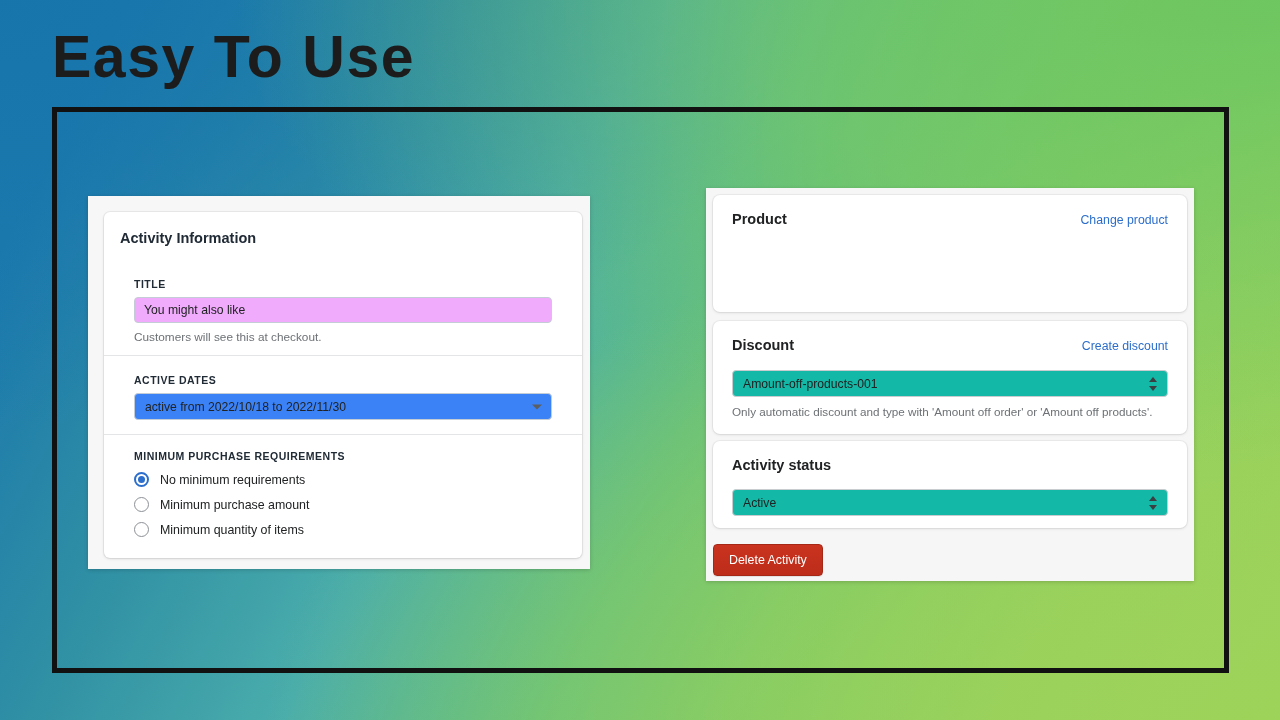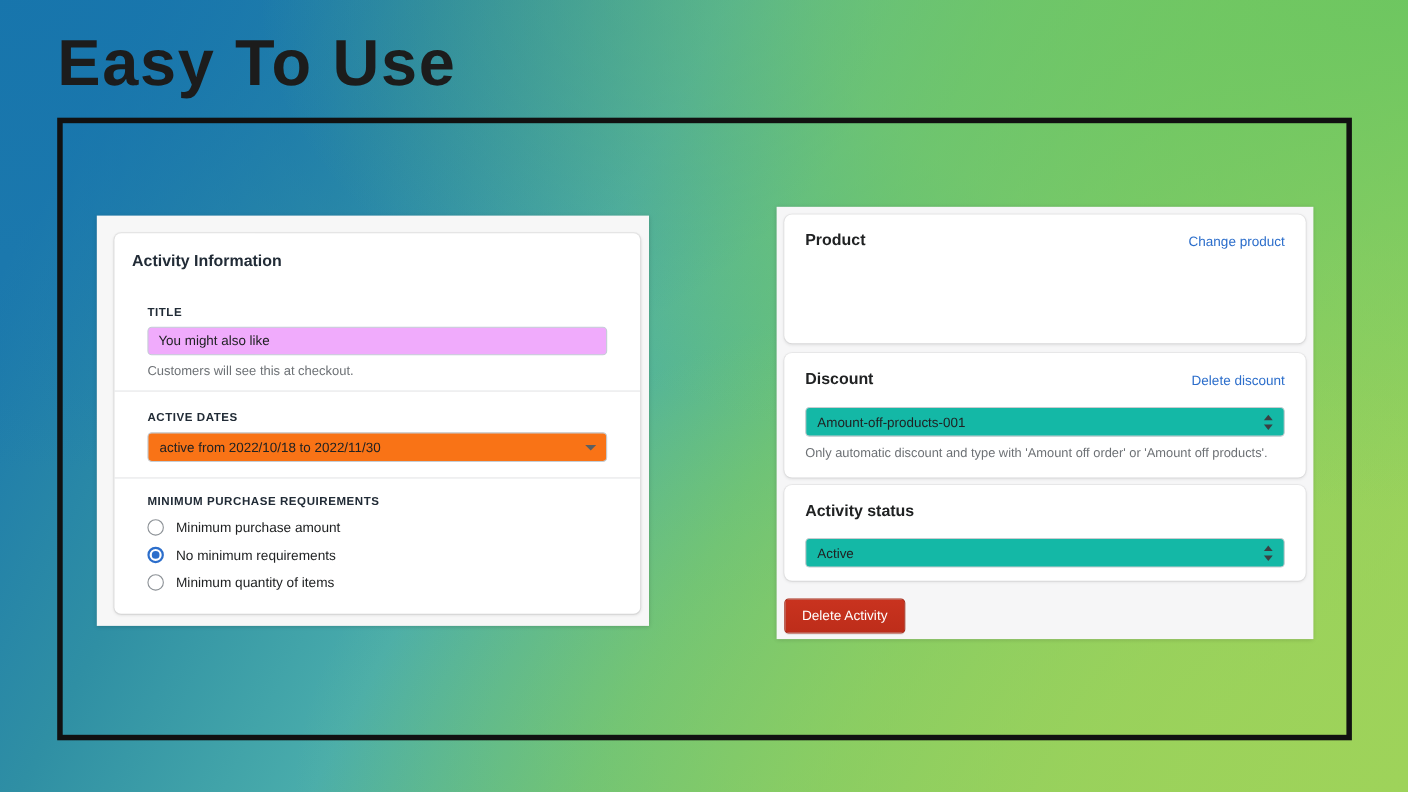--- a/index.html
+++ b/index.html
@@ -133,21 +133,21 @@
   #title-helper { margin-top: 7px; }
 
   #divider-1 { top: 143px; }
 
   
   #dates-block { position: absolute; left: 30px; top: 162px; width: 418px; }
   #dates-select-wrap {
     position: relative;
     margin-top: 7px;
     height: 27px;
-    background: #f97316;
+    background: #3b82f6;
     border: 1px solid #c4cdd5;
     border-radius: 4px;
   }
   #dates-select-value {
     position: absolute;
     left: 10px;
     top: 50%;
     transform: translateY(-50%);
     font-size: 12.2px;
     color: #202223;
@@ -368,28 +368,28 @@
         <span id="dates-select-value">active from 2022/10/18 to 2022/11/30</span>
         <span id="dates-caret"></span>
       </div>
     </div>
 
     <div class="section-divider" id="divider-2"></div>
 
     <div id="radio-block">
       <div class="field-label">MINIMUM PURCHASE REQUIREMENTS</div>
 
+      <div class="radio-row selected">
+        <span class="radio-mark"></span>
+        <span class="radio-label">No minimum requirements</span>
+      </div>
+
       <div class="radio-row">
         <span class="radio-mark"></span>
         <span class="radio-label">Minimum purchase amount</span>
-      </div>
-
-      <div class="radio-row selected">
-        <span class="radio-mark"></span>
-        <span class="radio-label">No minimum requirements</span>
       </div>
 
       <div class="radio-row">
         <span class="radio-mark"></span>
         <span class="radio-label">Minimum quantity of items</span>
       </div>
     </div>
 
   </div>
 </div>
@@ -397,21 +397,21 @@
 <div id="right-panel">
 
   <div class="r-card" id="product-card">
     <div class="r-card-title">Product</div>
     <div class="r-card-action">Change product</div>
 
   </div>
 
   <div class="r-card" id="discount-card">
     <div class="r-card-title">Discount</div>
-    <div class="r-card-action">Delete discount</div>
+    <div class="r-card-action">Create discount</div>
 
     <div class="nat-select" id="discount-select">
       <span class="val">Amount-off-products-001</span>
       <span class="stepper"></span>
     </div>
     <div id="discount-helper">Only automatic discount and type with 'Amount off order' or 'Amount off products'.</div>
   </div>
 
   <div class="r-card" id="status-card">
     <div class="r-card-title">Activity status</div>

